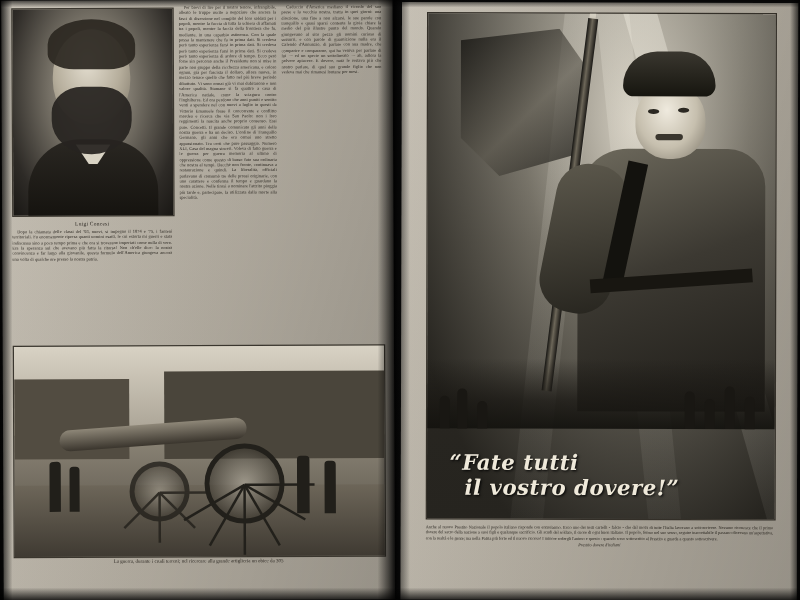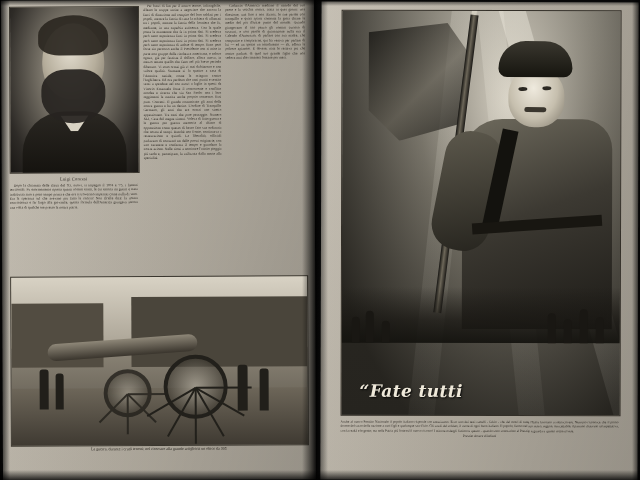--- a/index.html
+++ b/index.html
@@ -461,20 +461,21 @@
         <div class="ps-crowd-fig" style="left:24px;height:32px;"></div>
         <div class="ps-crowd-fig" style="left:40px;height:22px;"></div>
         <div class="ps-crowd-fig" style="left:206px;height:30px;"></div>
         <div class="ps-crowd-fig" style="left:222px;height:24px;"></div>
         <div class="ps-crowd-fig" style="left:238px;height:34px;"></div>
         <div class="ps-crowd-fig" style="left:254px;height:26px;"></div>
       </div>
 
       <div class="ps-slogan">
         <div class="l1">“Fate tutti</div>
+        <div class="l2">il vostro dovere!”</div>
       </div>
     </div>
 
     <div class="poster-note">
       <div>Anche al nuovo Prestito Nazionale il popolo italiano risponde con entusiasmo. Ecco uno dei testi cartelli - falcio - che dal motri di tutte l'Italia lavorano a sottoscrivere. Nessuno riconosce che il primo dovere del sacro della nazione a suoi figli e qualunque sacrificio. Gli scudi del soldato, il cuore di ogni buon italiano. Il popolo, fermo nel suo senso, seguire inaccettabile il passano dicevano un'aspettativa, con la realtà e le gente; ma nella Patria più forte ed il nuovo ricorso! I minore rodergli l'animo e questo - quando sono sottoscritto al Prestito e guarda a quanto sottoscrivere.</div>
       <div class="last">Prestito dovere d'italiani</div>
     </div>
   </div>
 
   <div class="gutter"></div>

